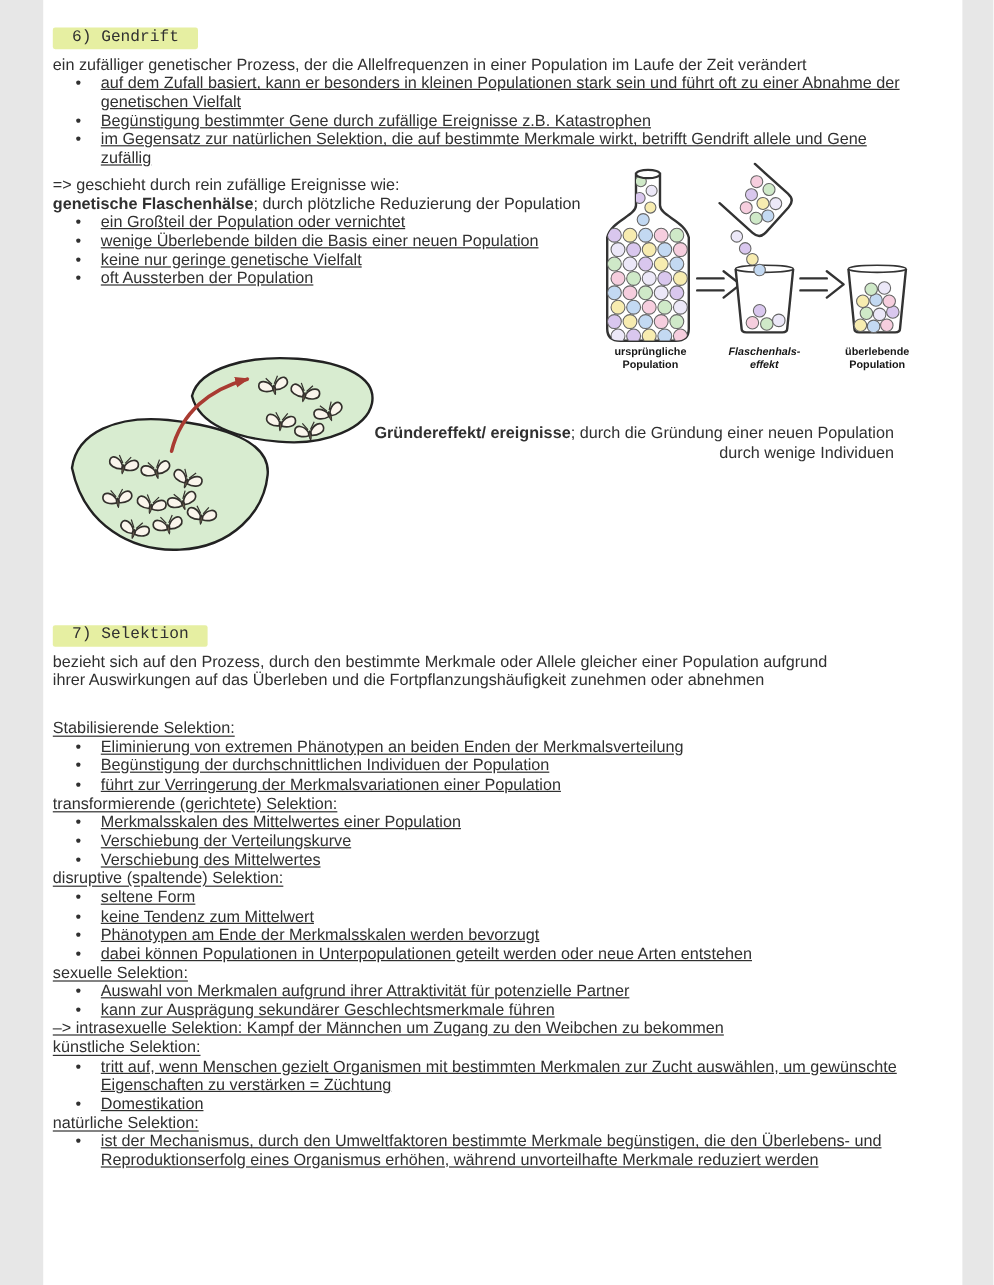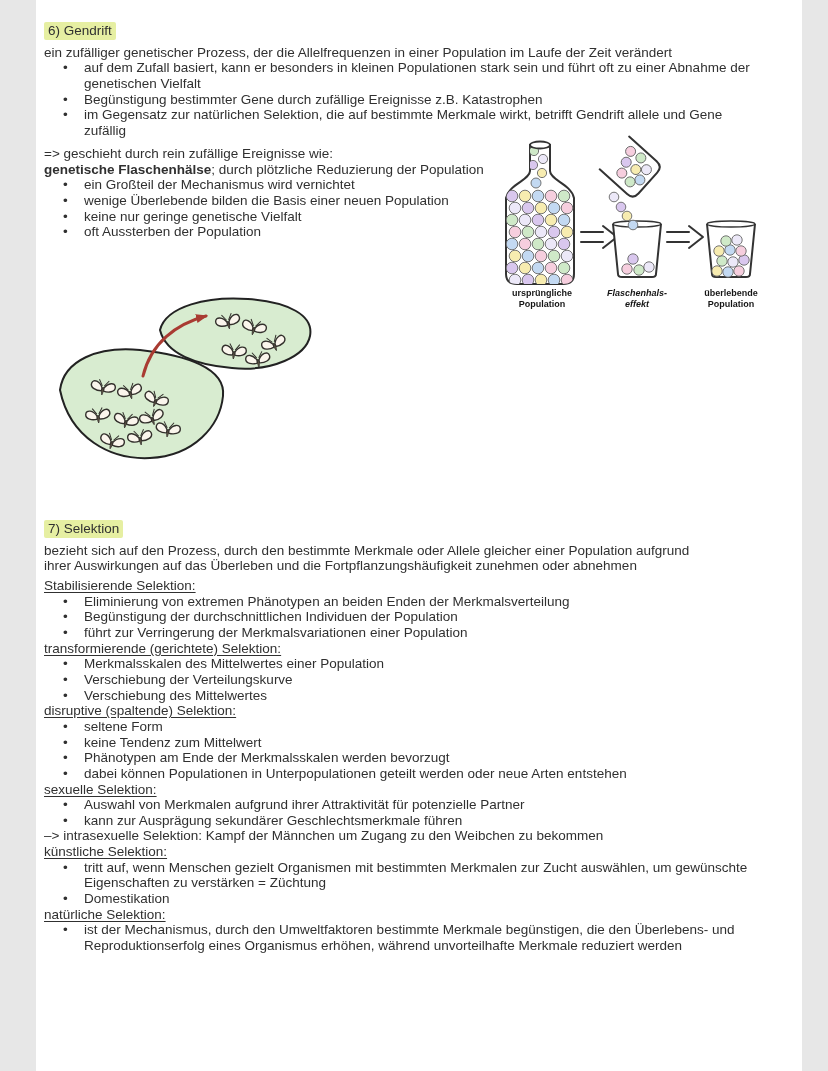--- a/index.html
+++ b/index.html
@@ -15,33 +15,33 @@
     font-family:"Liberation Sans",sans-serif;color:var(--text);
     overflow:hidden;
   }
   .gutter{position:absolute;top:0;bottom:0;background:var(--gutter);}
   .gutter.left{left:0;width:36px;}
   .gutter.right{right:0;width:26px;}
 
   .block{position:absolute;font-size:13.5px;line-height:1.16;}
   p{margin:0;}
   .titleline{margin-bottom:5px;}
-  .hl{display:inline-block;background:var(--hl);padding:1px 4px;border-radius:2px;}
+  .hl{display:inline-block;background:var(--hl);padding:1px 16px;border-radius:2px;font-family:Liberation Mono, monospace;}
 
   .line{display:flex;align-items:flex-start;}
   .line .dot{flex:0 0 0px;white-space:nowrap;}
   .line.bullet .dot{flex:0 0 40px;padding-left:19px;box-sizing:border-box;}
-  .line .txt{flex:1 1 auto;}
+  .line .txt{flex:1 1 auto;text-decoration:underline;}
   .line.heading .txt{text-decoration:underline;text-underline-offset:2px;}
 
   .s6-top{top:22px;left:44px;width:716px;}
   .s6-events{top:146px;left:44px;width:460px;}
   .s7{top:520px;left:44px;width:716px;}
   .s7 .intro{width:668px;}
-  .s7 .lines{margin-top:4px;}
+  .s7 .lines{margin-top:24px;}
 
   .founder{top:352px;left:305px;width:440px;text-align:right;line-height:1.26;}
   .founder .dot-inline{margin-right:16px;}
 
   .illo{position:absolute;}
   .bottle-illo{left:496px;top:135px;width:302px;height:182px;}
   .islands-illo{left:48px;top:288px;width:305px;height:192px;}
   .bn-label{
     position:absolute;font-size:9px;font-weight:bold;color:#161616;
     text-align:center;white-space:pre-line;line-height:1.2;
@@ -80,21 +80,21 @@
     </div>
 </div>
 
 <div class="block s6-events">
   <p>=&gt; geschieht durch rein zufällige Ereignisse wie:</p>
   <p><b>genetische Flaschenhälse</b><span>; durch plötzliche Reduzierung der Population</span></p>
   <div>
 
       <div class="line bullet">
         <span class="dot">•</span>
-        <span class="txt">ein Großteil der Mechanismus wird vernichtet</span>
+        <span class="txt">ein Großteil der Population oder vernichtet</span>
       </div>
 
       <div class="line bullet">
         <span class="dot">•</span>
         <span class="txt">wenige Überlebende bilden die Basis einer neuen Population</span>
       </div>
 
       <div class="line bullet">
         <span class="dot">•</span>
         <span class="txt">keine nur geringe genetische Vielfalt</span>
@@ -246,20 +246,21 @@
     <use href="#bf" transform="translate(50,128) rotate(-6)"></use>
     <use href="#bf" transform="translate(78,133) rotate(12)"></use>
     <use href="#bf" transform="translate(104,130) rotate(-18)"></use>
     <use href="#bf" transform="translate(64,154) rotate(16)"></use>
     <use href="#bf" transform="translate(92,150) rotate(-10)"></use>
     <use href="#bf" transform="translate(120,142) rotate(8)"></use>
   </svg>
 </div>
 
 <div class="block founder">
+  <p><b>Gründereffekt/ ereignisse</b><span>; durch die Gründung einer neuen Population durch wenige Individuen</span></p>
 </div>
 
 <div class="block s7">
   <div class="titleline">
     <span class="hl">7) Selektion</span>
   </div>
   <p class="intro">bezieht sich auf den Prozess, durch den bestimmte Merkmale oder Allele gleicher einer Population aufgrund ihrer Auswirkungen auf das Überleben und die Fortpflanzungshäufigkeit zunehmen oder abnehmen</p>
   <div class="lines">
 
       <div class="line heading">

